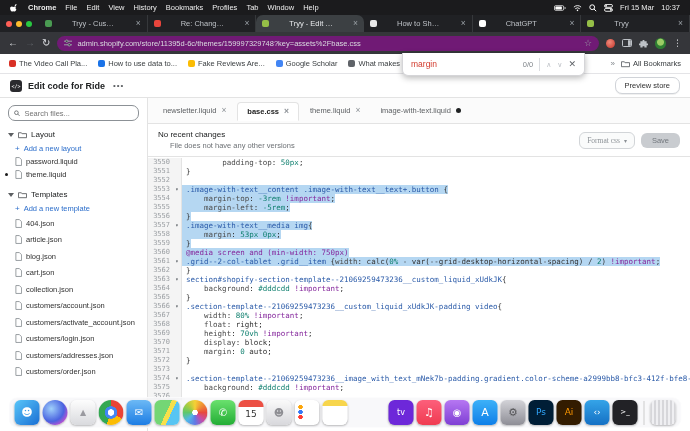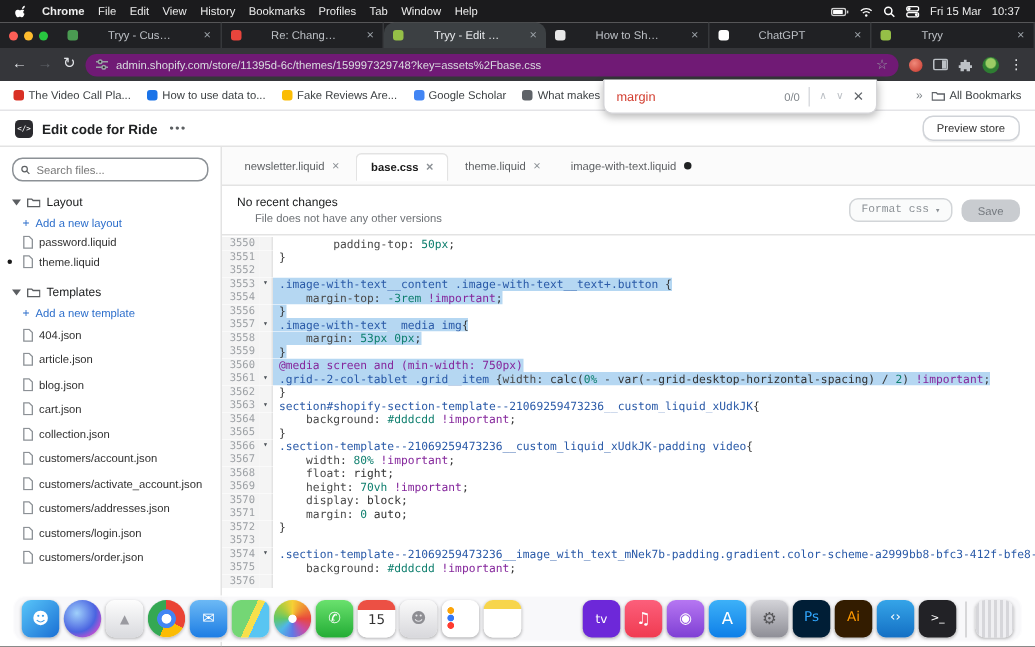--- a/index.html
+++ b/index.html
@@ -107,21 +107,21 @@
   .ftx{color:#8c9196;font-size:8.5px;line-height:1;}
   .ftdot{width:5px;height:5px;border-radius:50%;background:#202223;flex:none;}
 
   .versionbar{height:33px;background:#fff;border-bottom:1px solid #e3e3e3;display:flex;
               align-items:center;padding:0 10px;box-sizing:border-box;}
   .vt1{font-size:8px;font-weight:normal;color:#202223;}
   .vt2{font-size:7.5px;color:#6d7175;margin-top:2px;margin-left:12px;}
   .vbtns{margin-left:auto;display:flex;gap:6px;align-items:center;}
   .fmtbtn{background:#fafbfb;border:1px solid #d2d5d8;color:#8c9196;font-size:7.5px;
           border-radius:6px;padding:3px 7px;display:flex;gap:4px;align-items:center;
-          font-family:Liberation Mono, monospace;}
+          font-family:Liberation Serif, serif;}
   .savebtn{background:#c9ccd0;border:none;color:#73787e;font-size:7.5px;border-radius:6px;
            padding:3px 11px;font-family:inherit;}
 
   .codearea{position:absolute;top:60px;bottom:0;left:0;right:0;overflow:hidden;background:#fff;
             font-family:"DejaVu Sans Mono",monospace;font-size:7.5px;}
   .cl{display:flex;height:9px;line-height:9px;white-space:pre;overflow:hidden;}
   .num{flex:none;width:22px;text-align:right;padding-right:3px;color:#9b9fa3;background:#f4f4f4;
        font-size:7px;}
   .fold{flex:none;width:8px;background:#f4f4f4;border-right:1px solid #e3e3e3;color:#4a5056;
         font-size:5.5px;text-align:center;line-height:9px;}
@@ -409,27 +409,27 @@
         <div class="frow tall">
           <svg width="7" height="9" viewBox="0 0 8 10">
             <path d="M1 .5h4L7.5 3v6.5h-6.5z" fill="none" stroke="#8c9196"></path>
           </svg>
           <span>customers/activate_account.json</span>
         </div>
         <div class="frow tall">
           <svg width="7" height="9" viewBox="0 0 8 10">
             <path d="M1 .5h4L7.5 3v6.5h-6.5z" fill="none" stroke="#8c9196"></path>
           </svg>
+          <span>customers/login.json</span>
+        </div>
+        <div class="frow tall">
+          <svg width="7" height="9" viewBox="0 0 8 10">
+            <path d="M1 .5h4L7.5 3v6.5h-6.5z" fill="none" stroke="#8c9196"></path>
+          </svg>
           <span>customers/addresses.json</span>
-        </div>
-        <div class="frow tall">
-          <svg width="7" height="9" viewBox="0 0 8 10">
-            <path d="M1 .5h4L7.5 3v6.5h-6.5z" fill="none" stroke="#8c9196"></path>
-          </svg>
-          <span>customers/login.json</span>
         </div>
         <div class="frow tall">
           <svg width="7" height="9" viewBox="0 0 8 10">
             <path d="M1 .5h4L7.5 3v6.5h-6.5z" fill="none" stroke="#8c9196"></path>
           </svg>
           <span>customers/order.json</span>
         </div>
       </div>
   </div>
 
@@ -464,20 +464,21 @@
         </button>
         <button class="savebtn">Save</button>
       </div>
     </div>
     <div class="codearea" id="code">
         <div class="cl"><span class="num">3550</span><span class="fold"></span><span class="lt">        <span class="t-prop">padding-top</span>:<span class="t-val"> <span class="t-num">50px</span>;</span></span></div>
         <div class="cl"><span class="num">3551</span><span class="fold"></span><span class="lt">}</span></div>
         <div class="cl"><span class="num">3552</span><span class="fold"></span><span class="lt"></span></div>
         <div class="cl"><span class="num">3553</span><span class="fold">▾</span><span class="lt sel"><span class="t-sel">.image-with-text__content .image-with-text__text+.button </span>{</span></div>
         <div class="cl"><span class="num">3554</span><span class="fold"></span><span class="lt sel">    <span class="t-prop">margin-top</span>:<span class="t-val"> <span class="t-num">-3rem</span> <span class="t-kw">!important</span>;</span></span></div>
+        <div class="cl"><span class="num">3555</span><span class="fold"></span><span class="lt sel">    <span class="t-prop">margin-left</span>:<span class="t-val"> <span class="t-num">-5rem</span>;</span></span></div>
         <div class="cl"><span class="num">3556</span><span class="fold"></span><span class="lt sel">}</span></div>
         <div class="cl"><span class="num">3557</span><span class="fold">▾</span><span class="lt sel"><span class="t-sel">.image-with-text__media img</span>{</span></div>
         <div class="cl"><span class="num">3558</span><span class="fold"></span><span class="lt sel">    <span class="t-prop">margin</span>:<span class="t-val"> <span class="t-num">53px</span> <span class="t-num">0px</span>;</span></span></div>
         <div class="cl"><span class="num">3559</span><span class="fold"></span><span class="lt sel">}</span></div>
         <div class="cl"><span class="num">3560</span><span class="fold"></span><span class="lt sel"><span class="t-kw">@media screen and (min-width: 750px)</span></span></div>
         <div class="cl"><span class="num">3561</span><span class="fold">▾</span><span class="lt sel"><span class="t-sel">.grid--2-col-tablet .grid__item </span>{<span class="t-prop">width</span>:<span class="t-val"> calc(<span class="t-num">0%</span> - var(--grid-desktop-horizontal-spacing) / <span class="t-num">2</span>) <span class="t-kw">!important</span>;</span></span></div>
         <div class="cl"><span class="num">3562</span><span class="fold"></span><span class="lt">}</span></div>
         <div class="cl"><span class="num">3563</span><span class="fold">▾</span><span class="lt"><span class="t-sel">section#shopify-section-template--21069259473236__custom_liquid_xUdkJK</span>{</span></div>
         <div class="cl"><span class="num">3564</span><span class="fold"></span><span class="lt">    <span class="t-prop">background</span>:<span class="t-val"> <span class="t-atom">#dddcdd</span> <span class="t-kw">!important</span>;</span></span></div>
         <div class="cl"><span class="num">3565</span><span class="fold"></span><span class="lt">}</span></div>

